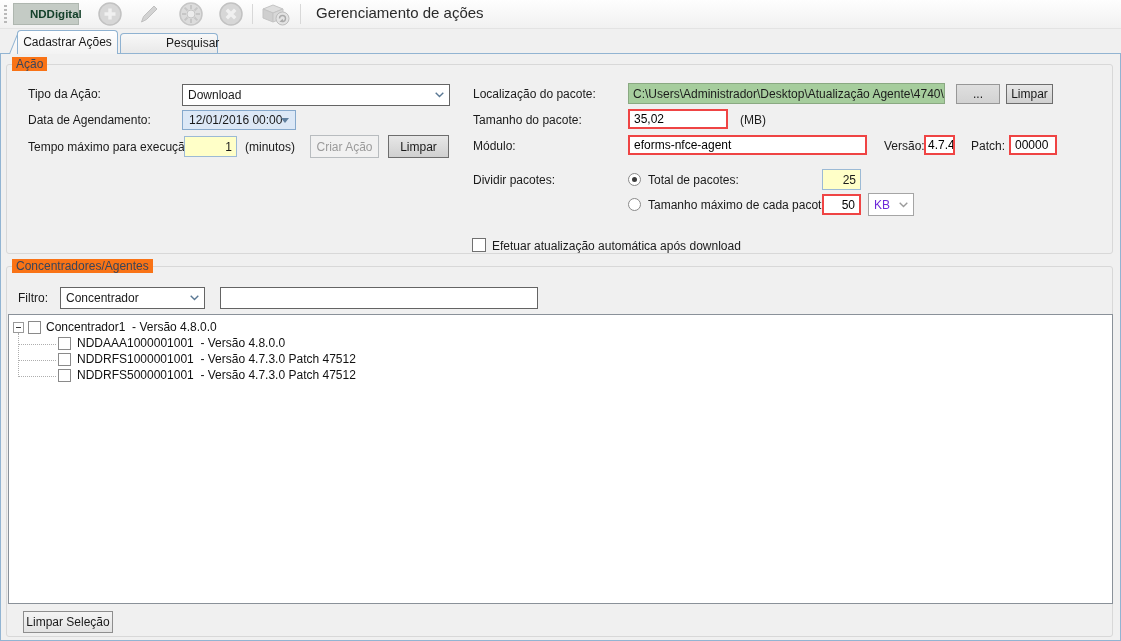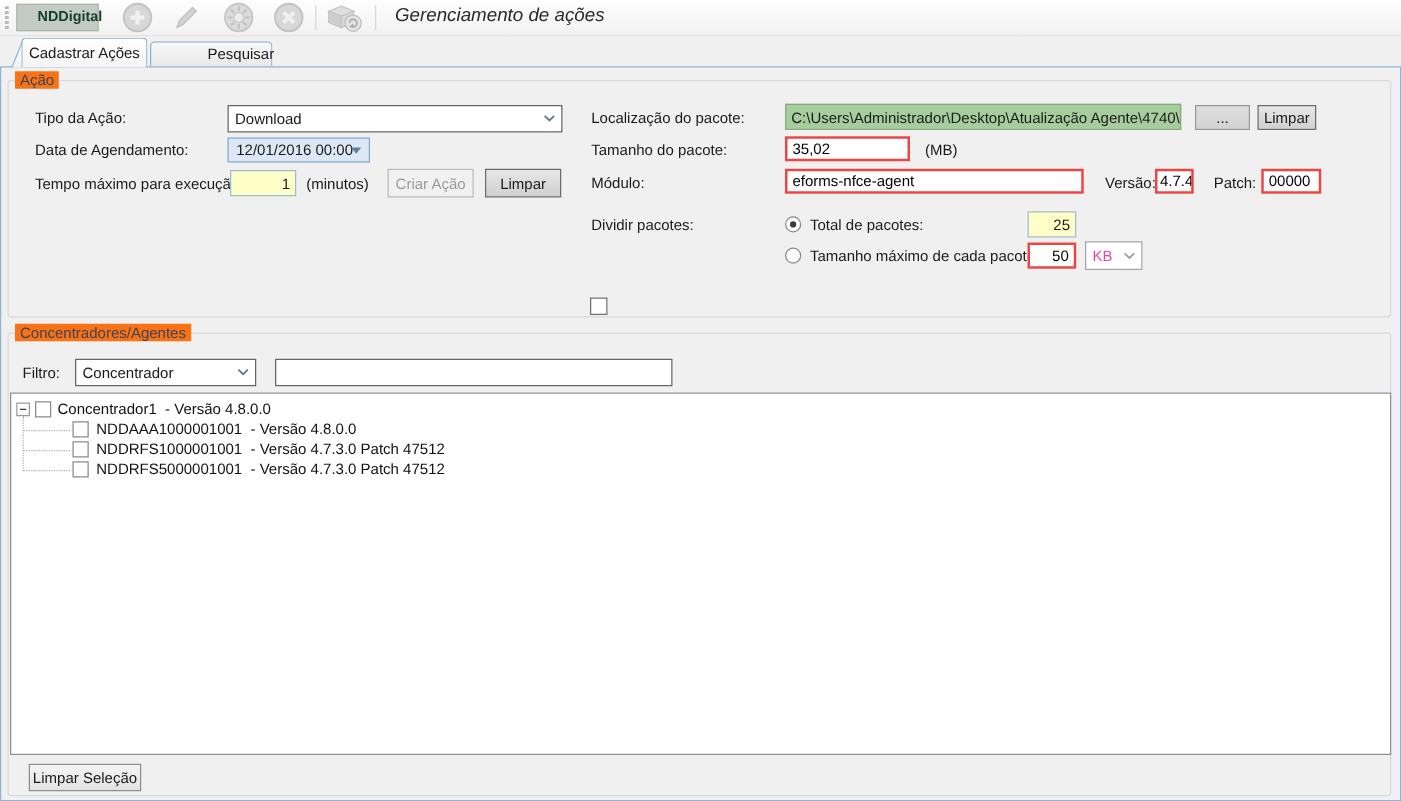--- a/index.html
+++ b/index.html
@@ -11,21 +11,21 @@
   .toolbar { position:absolute; left:0; top:0; width:1121px; height:29px;
              background:linear-gradient(#fefefe,#f1f1f1); border-bottom:1px solid #e3e3e3; }
   .grip { position:absolute; left:4px; top:5px; width:3px; height:19px;
           background:repeating-linear-gradient(#b9b9b9 0 2px, transparent 2px 4px); }
   .brand { position:absolute; left:13px; top:3px; width:66px; height:22px;
            background:#c4cbc5; border:1px solid #aeb6af; font-weight:bold;
            color:#14402a; font-size:11.5px; font-family:inherit; cursor:default;padding-left:16px; }
   .tbtn { position:absolute; top:1px; width:26px; height:26px; background:transparent;
           border:none; padding:0; }
   .sep { position:absolute; top:4px; width:1px; height:20px; background:#d8d8d8; }
-  .title { position:absolute; left:316px; top:4px; font-size:15px; color:#2a2a2a;font-style:italic; }
+  .title { position:absolute; left:316px; top:4px; font-size:15px; color:#2a2a2a; }
 
   
   .tab { position:absolute; border:1px solid #8fb2d1; border-bottom:none;
          border-radius:4px 4px 0 0; text-align:center; cursor:default; }
   .tab-active { left:17px; top:30px; width:101px; height:24px; z-index:3;
                 background:linear-gradient(#ffffff,#f3f3f3); line-height:22px; }
   .tab-inactive { left:120px; top:33px; width:98px; height:21px;
                   background:linear-gradient(#f8f8f8,#e8e8e8); line-height:19px;padding-left:45px; }
   .tab-lead { position:absolute; left:9px; top:31px; width:10px; height:23px;
               border-left:1px solid #8fb2d1; background:linear-gradient(#ffffff,#f3f3f3);
@@ -35,21 +35,21 @@
   .page { position:absolute; left:0; top:53px; width:1121px; height:588px;
           border:1px solid #92b4d2; background:#f0f0f0; }
   .group { position:absolute; border:1px solid #d8d8d8; border-radius:3px; }
   .group-label { position:absolute; background:#f97316; padding:0 4px;
                  color:#39455a; white-space:nowrap; z-index:2; }
   .lbl { position:absolute; white-space:nowrap; color:#1a1a1a; }
 
   .combo { position:absolute; background:#fff; border:1px solid #646464;
            display:flex; align-items:center; padding:0 5px; }
   .combo svg { position:absolute; right:5px; }
-  .combo-dis { border-color:#a5a5a5; color:#ec4899;text-align:right; }
+  .combo-dis { border-color:#a5a5a5; color:#6d28d9;text-align:right; }
 
   .dtp { position:absolute; background:#dce8f6; border:1px solid #86a9cc;
          display:flex; align-items:center; padding:0 6px; }
   .dtp-arrow { position:absolute; right:6px; width:0; height:0;
                border-left:4px solid transparent; border-right:4px solid transparent;
                border-top:5px solid #5f7f9e; }
 
   .field { position:absolute; font-family:inherit; font-size:12px; padding:0 4px; }
   .yellow { background:#ffffc8; border:1px solid #9cbad5; text-align:right; color:#1a1a1a; }
   .disbox { background:#fff; border:2px solid #ef4444; color:#000000;
@@ -186,20 +186,21 @@
   <span class="lbl" style="left:648px;top:198px">Tamanho máximo de cada pacote:</span>
   <div class="field disbox right" style="left:822px;top:194px;width:39px;height:21px">50</div>
   <div class="combo combo-dis" style="left:868px;top:193px;width:46px;height:23px">
     <span>KB</span>
     <svg width="9" height="6" viewBox="0 0 9 6">
         <path d="M0.7 0.7 L4.5 4.4 L8.3 0.7" fill="none" stroke="#9b9b9b" stroke-width="1.4"></path>
       </svg>
   </div>
 
   <span class="cb" style="left:472px;top:238px"></span>
+  <span class="lbl" style="left:492px;top:239px">Efetuar atualização automática após download</span>
 
   <div class="group" style="left:6px;top:266px;width:1107px;height:371px"></div>
   <span class="group-label" style="left:12px;top:259px">Concentradores/Agentes</span>
 
   <span class="lbl" style="left:18px;top:291px">Filtro:</span>
   <div class="combo" style="left:60px;top:287px;width:145px;height:22px">
     <span>Concentrador</span>
     <svg width="9" height="6" viewBox="0 0 9 6">
         <path d="M0.7 0.7 L4.5 4.4 L8.3 0.7" fill="none" stroke="#5a7894" stroke-width="1.4"></path>
       </svg>

